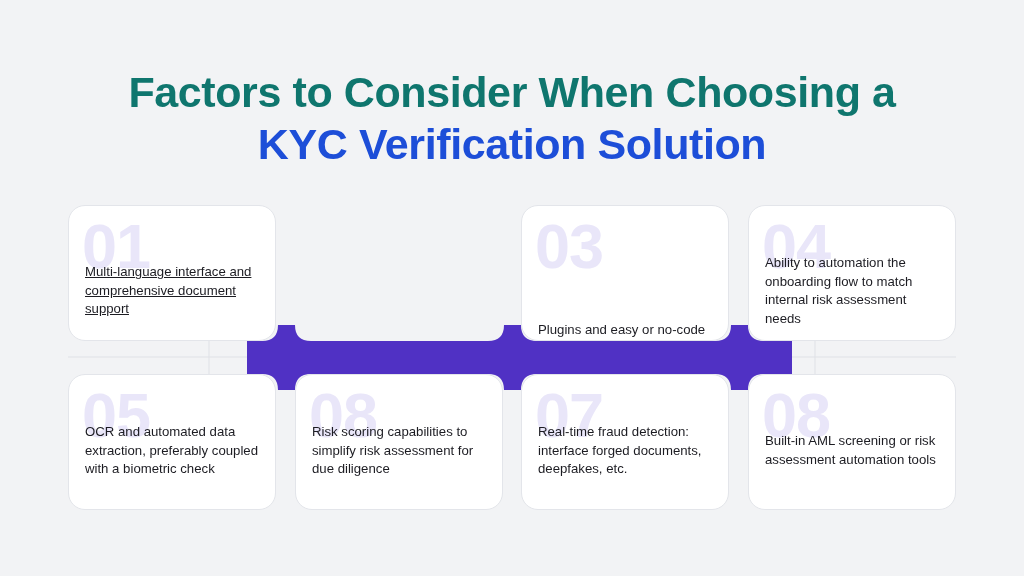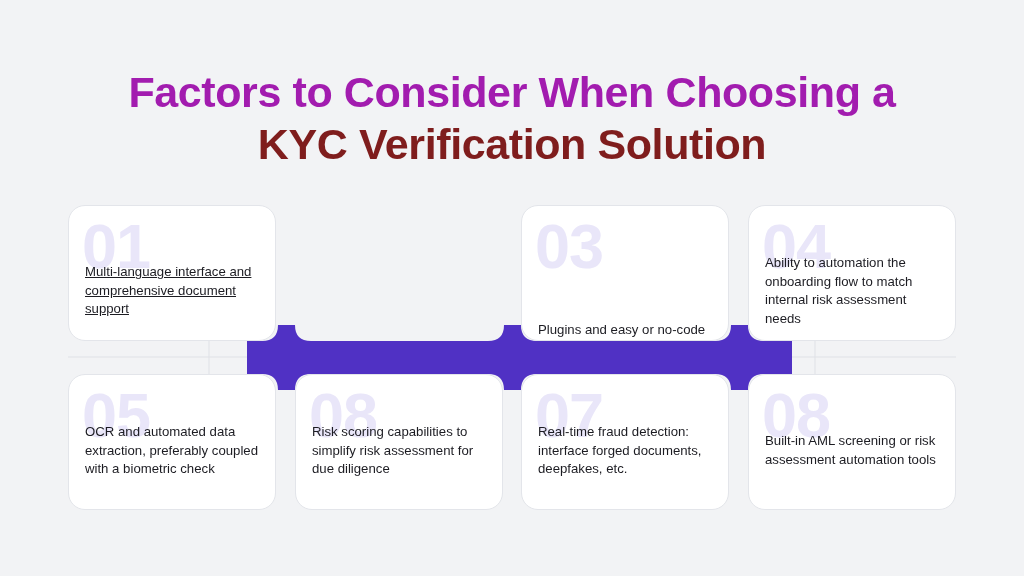--- a/index.html
+++ b/index.html
@@ -29,22 +29,22 @@
     width: 1024px;
     text-align: center;
   }
   .title-line {
     display: block;
     font-size: 43px;
     font-weight: bold;
     line-height: 52px;
     letter-spacing: -0.4px;
   }
-  .title-line-1 { color: #a21caf; }
-  .title-line-2 { color: #7f1d1d; }
+  .title-line-1 { color: #0f766e; }
+  .title-line-2 { color: #1d4ed8; }
 
   
   .connectors {
     position: absolute;
     left: 0;
     top: 0;
     width: 1024px;
     height: 576px;
     pointer-events: none;
   }

